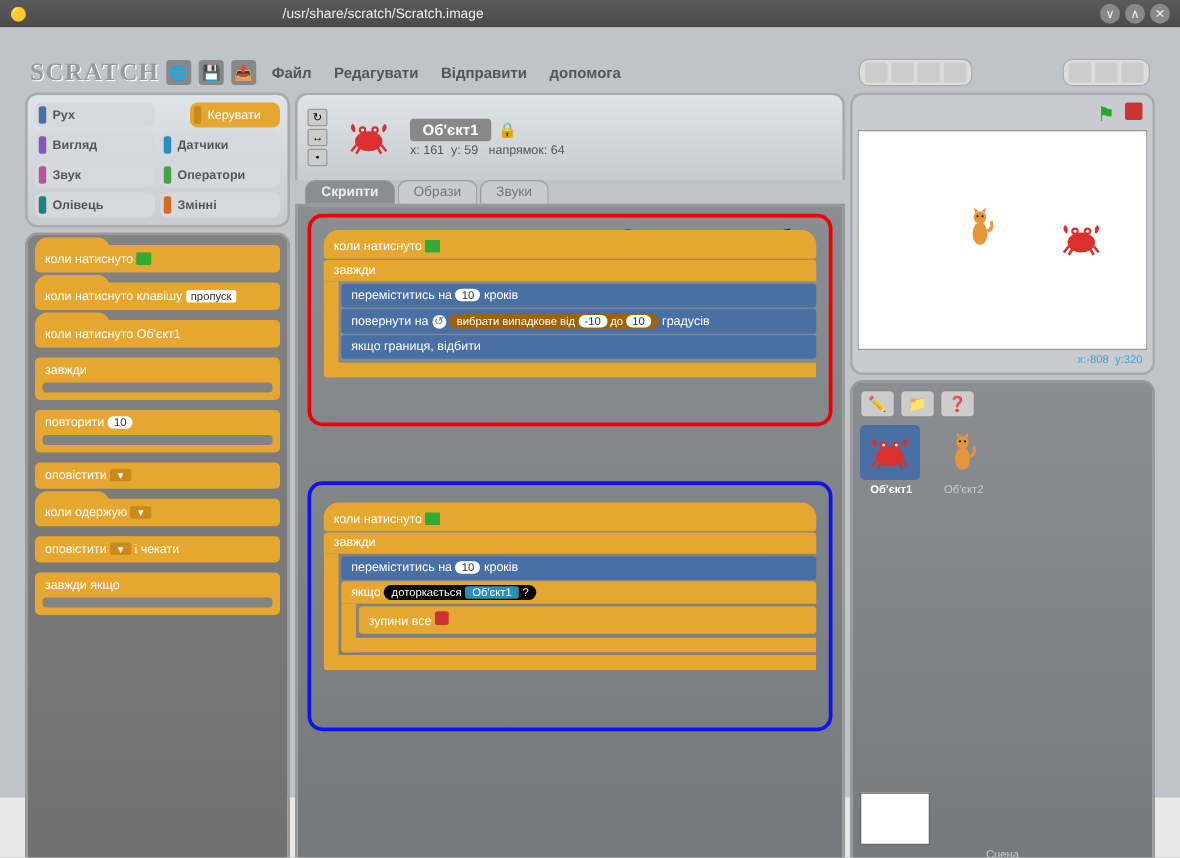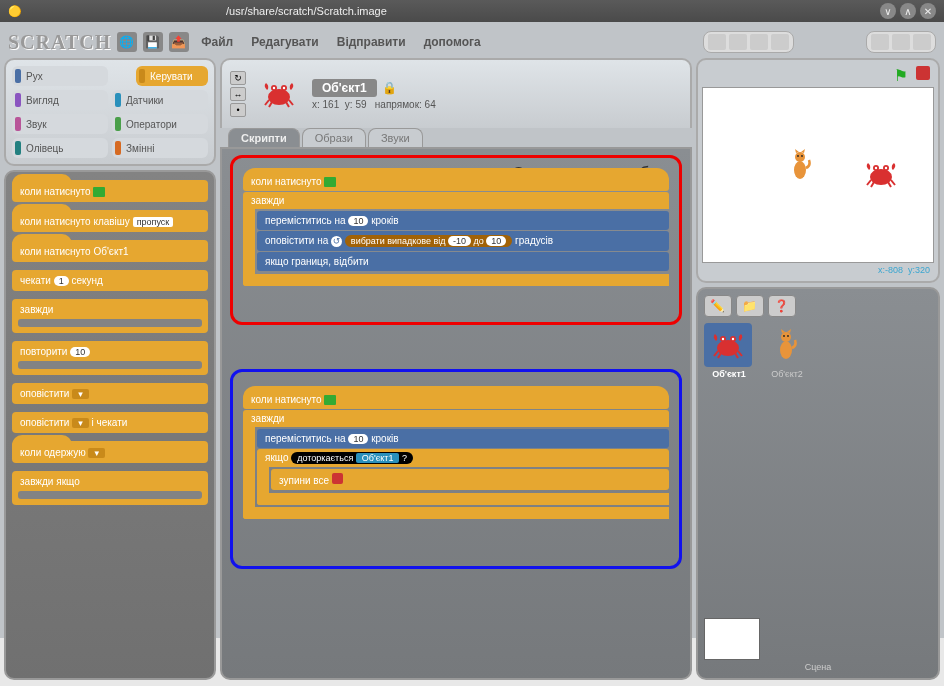--- a/index.html
+++ b/index.html
@@ -3,21 +3,21 @@
 <meta charset="utf-8">
 <style>
 * { box-sizing: border-box; margin: 0; padding: 0; font-family: Arial, sans-serif; }
 body { width: 944px; height: 686px; background: #e8e8e8; overflow: hidden; }
 
 .titlebar { background: linear-gradient(#5a5a5a, #4a4a4a); height: 22px; color: #eee; font-size: 11px; display: flex; align-items: center; padding: 0 8px; }
 .titlebar .spacer { flex: 1; }
 .titlebar .title-text { text-align: center; flex: 2; }
 .titlebar .win-btn { width: 16px; height: 16px; border-radius: 8px; background: #888; margin-left: 4px; display: flex; align-items: center; justify-content: center; font-size: 10px; cursor: pointer; }
 
-.app { background: #c0c4c8; height: 616px; padding: 4px; }
+.app { background: #c0c4c8; height: 616px; padding: 20px; }
 
 .topbar { height: 32px; display: flex; align-items: center; gap: 6px; padding: 0 4px; }
 .logo { font-family: 'Comic Sans MS', cursive; font-weight: bold; font-size: 20px; color: #999; letter-spacing: 1px; text-shadow: 1px 1px 0 #fff; }
 .tb-icon { width: 20px; height: 20px; background: #888; border-radius: 3px; cursor: pointer; display:flex; align-items:center; justify-content:center; font-size:12px; }
 .menu-item { font-size: 12px; font-weight: bold; color: #555; padding: 2px 6px; cursor: pointer; }
 .tb-group { display:flex; gap:3px; background:#ddd; border:1px solid #aaa; border-radius:8px; padding:2px 4px; }
 .tb-small { width:18px; height:16px; background:#ccc; border-radius:2px; cursor:pointer; }
 .tb-sep { flex:1; }
 
 .main-row { display: flex; height: 622px; gap: 4px; }
@@ -28,21 +28,21 @@
 .cat-btn { height: 20px; border-radius: 6px; font-size: 10px; color: #fff; display: flex; align-items: center; padding-left: 14px; position: relative; cursor: pointer; }
 .cat-btn::before { content:''; position:absolute; left:3px; top:3px; width:6px; height:14px; border-radius:2px; }
 .c-motion { background:#5b7aa8; } .c-motion::before{background:#4a6fa5;}
 .c-control { background:#e6a730;margin-left:24px; } .c-control::before{background:#c98a1a;}
 .c-looks { background:#9966cc; } .c-looks::before{background:#8a55c0;}
 .c-sensing { background:#3aa6d0; } .c-sensing::before{background:#2a90bb;}
 .c-sound { background:#cc66aa; } .c-sound::before{background:#b85599;}
 .c-operators { background:#5cb85c; } .c-operators::before{background:#4a9f4a;}
 .c-pen { background:#2e9998; } .c-pen::before{background:#238080;}
 .c-variables { background:#ee7d33; } .c-variables::before{background:#d66a22;}
-.cat-btn.dim { background:#d5d9dd; color:#555; }
+.cat-btn.dim { background:#d5d9dd; color:#555;font-weight:bold; }
 
 .blocks-panel { flex:1; background: linear-gradient(#838383,#707070); border:2px solid #999; border-radius:10px; padding:8px 6px; overflow:hidden; }
 .blk { background:#e6a730; color:#fff; font-size:10px; border-radius:4px; padding:5px 8px; margin-bottom:8px; position:relative; cursor:grab; }
 .blk .hat { position:absolute; top:-6px; left:0; width:60px; height:10px; background:#e6a730; border-radius:10px 10px 0 0; }
 .blk.hat-blk { padding-top:6px; }
 .blk .pill { display:inline-block; background:#fff; color:#333; border-radius:8px; padding:0 5px; font-size:9px; }
 .blk .sq { display:inline-block; background:#fff; color:#333; border-radius:2px; padding:0 4px; font-size:9px;text-align:center; }
 .blk .dd { display:inline-block; background:#c98a1a; border-radius:2px; padding:0 6px; font-size:9px; }
 .blk.cwrap { padding:5px 8px 18px 8px; min-height:34px; }
 .blk.cwrap::after { content:''; position:absolute; left:6px; right:6px; top:20px; bottom:6px; background:#838383; border-radius:3px; }
@@ -207,37 +207,34 @@
       <div class="blocks-panel">
         <div class="blk hat-blk"><div class="hat"></div>
           <span>коли натиснуто</span> <span class="flag-mini"></span>
         </div>
         <div class="blk hat-blk"><div class="hat"></div>
           <span>коли натиснуто клавішу</span> <span class="sq">пропуск</span>
         </div>
         <div class="blk hat-blk"><div class="hat"></div>
           <span>коли натиснуто Об'єкт1</span>
         </div>
-        <div class="blk">
-          <span>чекати</span> <span class="pill">1</span> <span>секунд</span>
-        </div>
         <div class="blk cwrap">
           <span style="position:relative;z-index:1">завжди</span>
         </div>
         <div class="blk cwrap">
           <span style="position:relative;z-index:1"><span>повторити</span> <span class="pill">10</span></span>
         </div>
         <div class="blk">
           <span>оповістити</span> <span class="dd">▾</span>
         </div>
+        <div class="blk hat-blk"><div class="hat"></div>
+          <span>коли одержую</span> <span class="dd">▾</span>
+        </div>
         <div class="blk">
           <span>оповістити</span> <span class="dd">▾</span> <span>і чекати</span>
-        </div>
-        <div class="blk hat-blk"><div class="hat"></div>
-          <span>коли одержую</span> <span class="dd">▾</span>
         </div>
         <div class="blk cwrap">
           <span style="position:relative;z-index:1">завжди якщо</span>
         </div>
       </div>
     </div>
 
     <div class="center-col">
       <div class="sprite-header">
         <div class="sh-icons">
@@ -275,21 +272,21 @@
           <div class="script-stack">
             <div class="sb sb-hat">
               <span>коли натиснуто</span> <span class="flag-mini"></span>
             </div>
             <div class="sb-wrapper-head"><span>завжди</span></div>
             <div class="sb-wrapper-body">
               <div class="sb sb-motion">
                 <span>переміститись на</span> <span class="pill-w">10</span> <span>кроків</span>
               </div>
               <div class="sb sb-motion">
-                <span>оповістити на</span> <span class="rot-icon">↺</span>
+                <span>повернути на</span> <span class="rot-icon">↺</span>
                 <span class="pill-g">
                   <span>вибрати випадкове від</span> <span class="pill-w">-10</span> <span>до</span> <span class="pill-w">10</span>
                 </span>
                 <span>градусів</span>
               </div>
               <div class="sb sb-motion"><span>якщо границя, відбити</span></div>
             </div>
           </div>
         </div>
 

